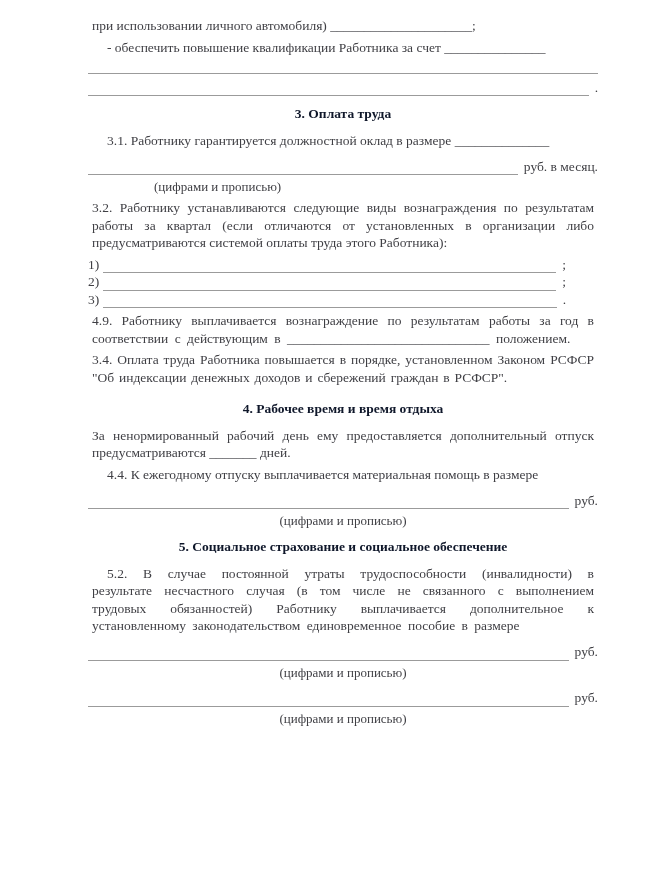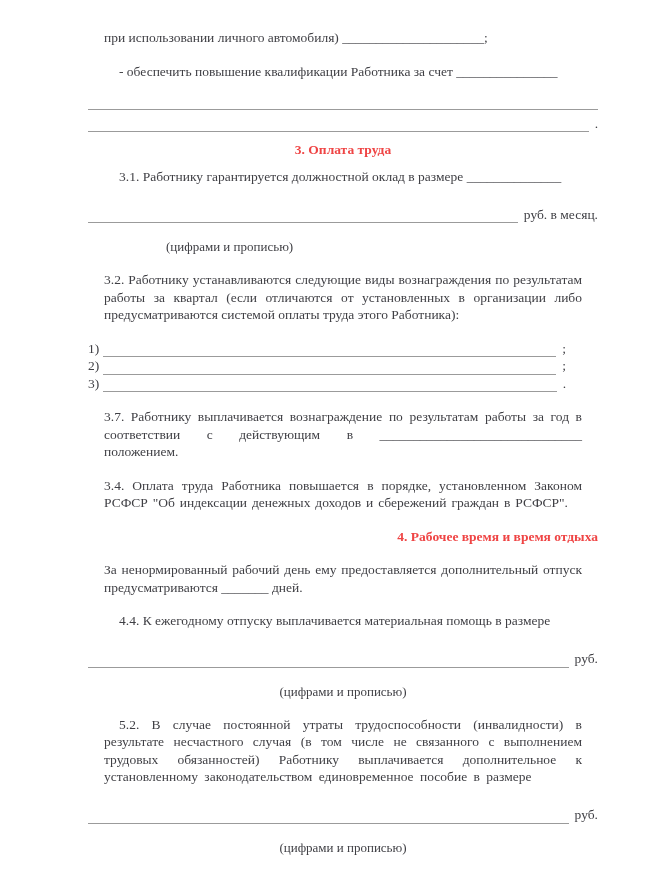--- a/index.html
+++ b/index.html
@@ -12,34 +12,34 @@
     color:#3f3f44;
   }
   .content {
     position:absolute;
     left:88px; top:13px;
     width:510px;
     font-size:13.5px;
     line-height:17.5px;
     text-align:justify;
   }
-  p { margin:16px; padding:0; }
+  p { margin:4px; padding:0; }
   .indent { text-indent:15px; }
   .loose { word-spacing:3px; }
   .semiloose { word-spacing:1.5px; }
   .wide { margin-right:-33px; }
 
   .heading {
     text-align:center;
     font-weight:bold;
-    color:#ef4444;
+    color:#0f172a;
     margin:9px 0;
     word-spacing:normal;
   }
-  .h4 { margin-top:14px;text-align:right; }
+  .h4 { margin-top:14px; }
   .p41top { margin-top:8px; }
   .p31top { margin-top:6px; }
   .p51top { margin-top:8px; }
 
   .blankline {
     border-bottom:1px solid #9b9b9b;
     height:23px;
   }
   .blankline.short { height:13px; }
 
@@ -109,33 +109,34 @@
         <span class="fill"></span>
         <span class="tail">;</span>
       </div>
       <div class="fill-row">
         <span class="lead">3)</span>
         <span class="fill"></span>
         <span class="tail">.</span>
       </div>
     </div>
 
-    <p class="loose">3.7. Работнику выплачивается вознаграждение по результатам работы за год в соответствии с действующим в ______________________________ положением.</p>
+    <p class="loose">4.9. Работнику выплачивается вознаграждение по результатам работы за год в соответствии с действующим в ______________________________ положением.</p>
     <p class="semiloose">3.4. Оплата труда Работника повышается в порядке, установленном Законом РСФСР "Об индексации денежных доходов и сбережений граждан в РСФСР".</p>
 
     <p class="heading h4">4. Рабочее время и время отдыха</p>
 
     <p>За ненормированный рабочий день ему предоставляется дополнительный отпуск предусматриваются _______ дней.</p>
     <p class="indent">4.4. К ежегодному отпуску выплачивается материальная помощь в размере</p>
     <div class="fill-row">
       <span class="fill"></span>
       <span class="tail">руб.</span>
     </div>
     <p class="note-center">(цифрами и прописью)</p>
 
+    <p class="heading">5. Социальное страхование и социальное обеспечение</p>
 
     <p class="indent loose">5.2. В случае постоянной утраты трудоспособности (инвалидности) в результате несчастного случая (в том числе не связанного с выполнением трудовых обязанностей) Работнику выплачивается дополнительное к установленному законодательством единовременное пособие в размере</p>
     <div class="fill-row">
       <span class="fill"></span>
       <span class="tail">руб.</span>
     </div>
     <p class="note-center">(цифрами и прописью)</p>
 
     <div class="fill-row">
       <span class="fill"></span>

